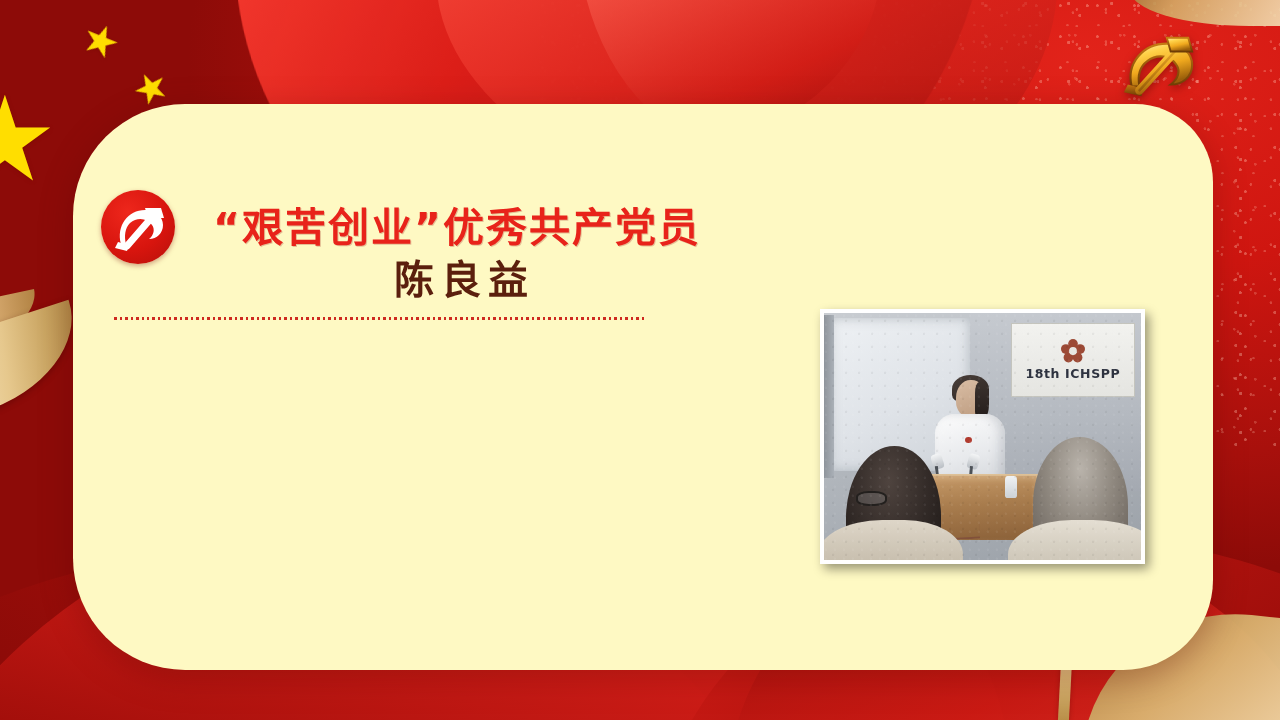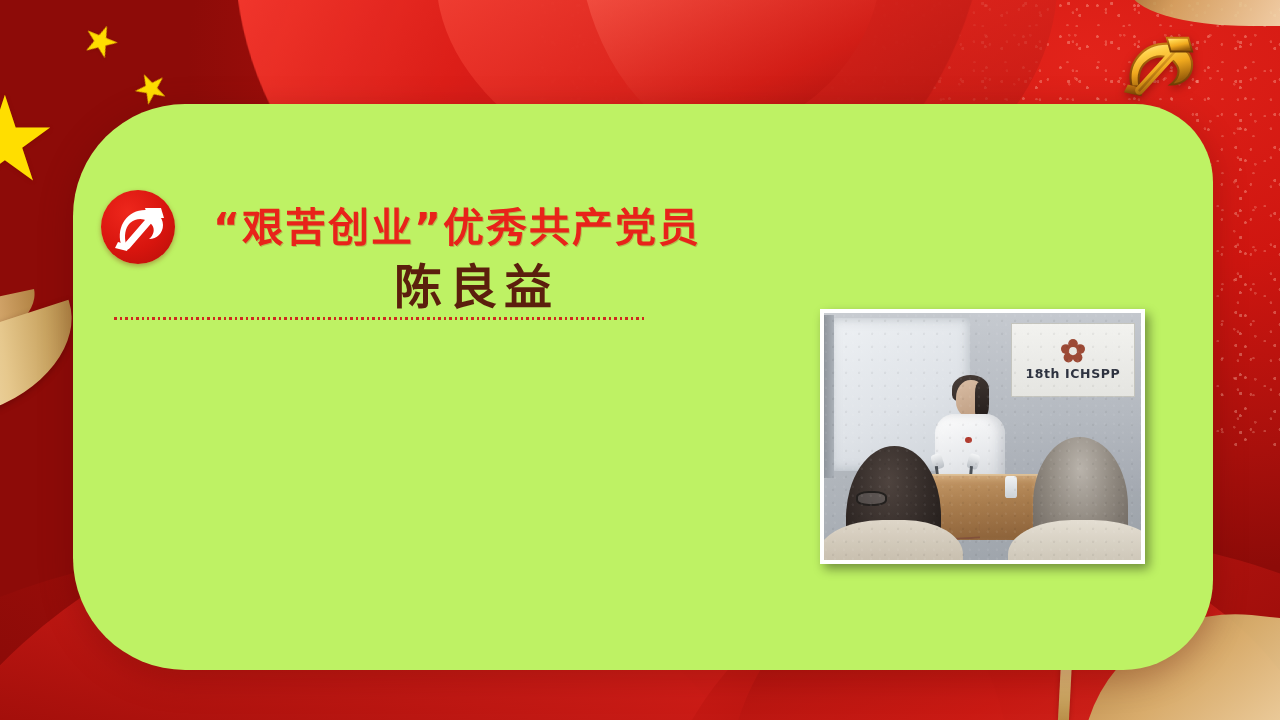--- a/index.html
+++ b/index.html
@@ -150,21 +150,21 @@
     position:absolute; right:72px; top:28px;
     width:98px; height:78px;
   }
   .emblem-tr svg { width:100%; height:100%; display:block;
     filter:drop-shadow(0 3px 4px rgba(90,5,2,.5)); }
 
   
   .card {
     position:absolute;
     left:73px; top:104px; width:1140px; height:566px;
-    background:#bef264;
+    background:#fef9c3;
     border-radius:112px 78px 90px 112px;
     box-shadow:0 8px 34px rgba(90,6,3,.30);
     overflow:hidden;
   }
 
   
   .hdr { position:absolute; left:28px; top:86px; width:700px; }
   .badge {
     position:absolute; left:0; top:0; width:74px; height:74px;
     border-radius:50%;
@@ -178,21 +178,21 @@
     font-family:"DejaVu Sans","Liberation Sans",sans-serif;
     font-size:41px; font-weight:bold;
     color:#E8231A;
     letter-spacing:2px;
     white-space:nowrap;
     text-shadow:1px 1px 0 rgba(150,18,10,.25);
   }
   .title-name {
     position:absolute; left:293px; top:58px;
     font-family:Liberation Sans, sans-serif;
-    font-size:48px; font-weight:bold;
+    font-size:40px; font-weight:bold;
     color:#5B1F0D;
     letter-spacing:7px;
     white-space:nowrap;
   }
 
   
   .divider {
     position:absolute; left:41px; top:213px; width:533px; height:3px;
     background-image:repeating-linear-gradient(to right,
       #CE2A20 0 2.5px, rgba(255,255,255,0) 2.5px 5.5px);

